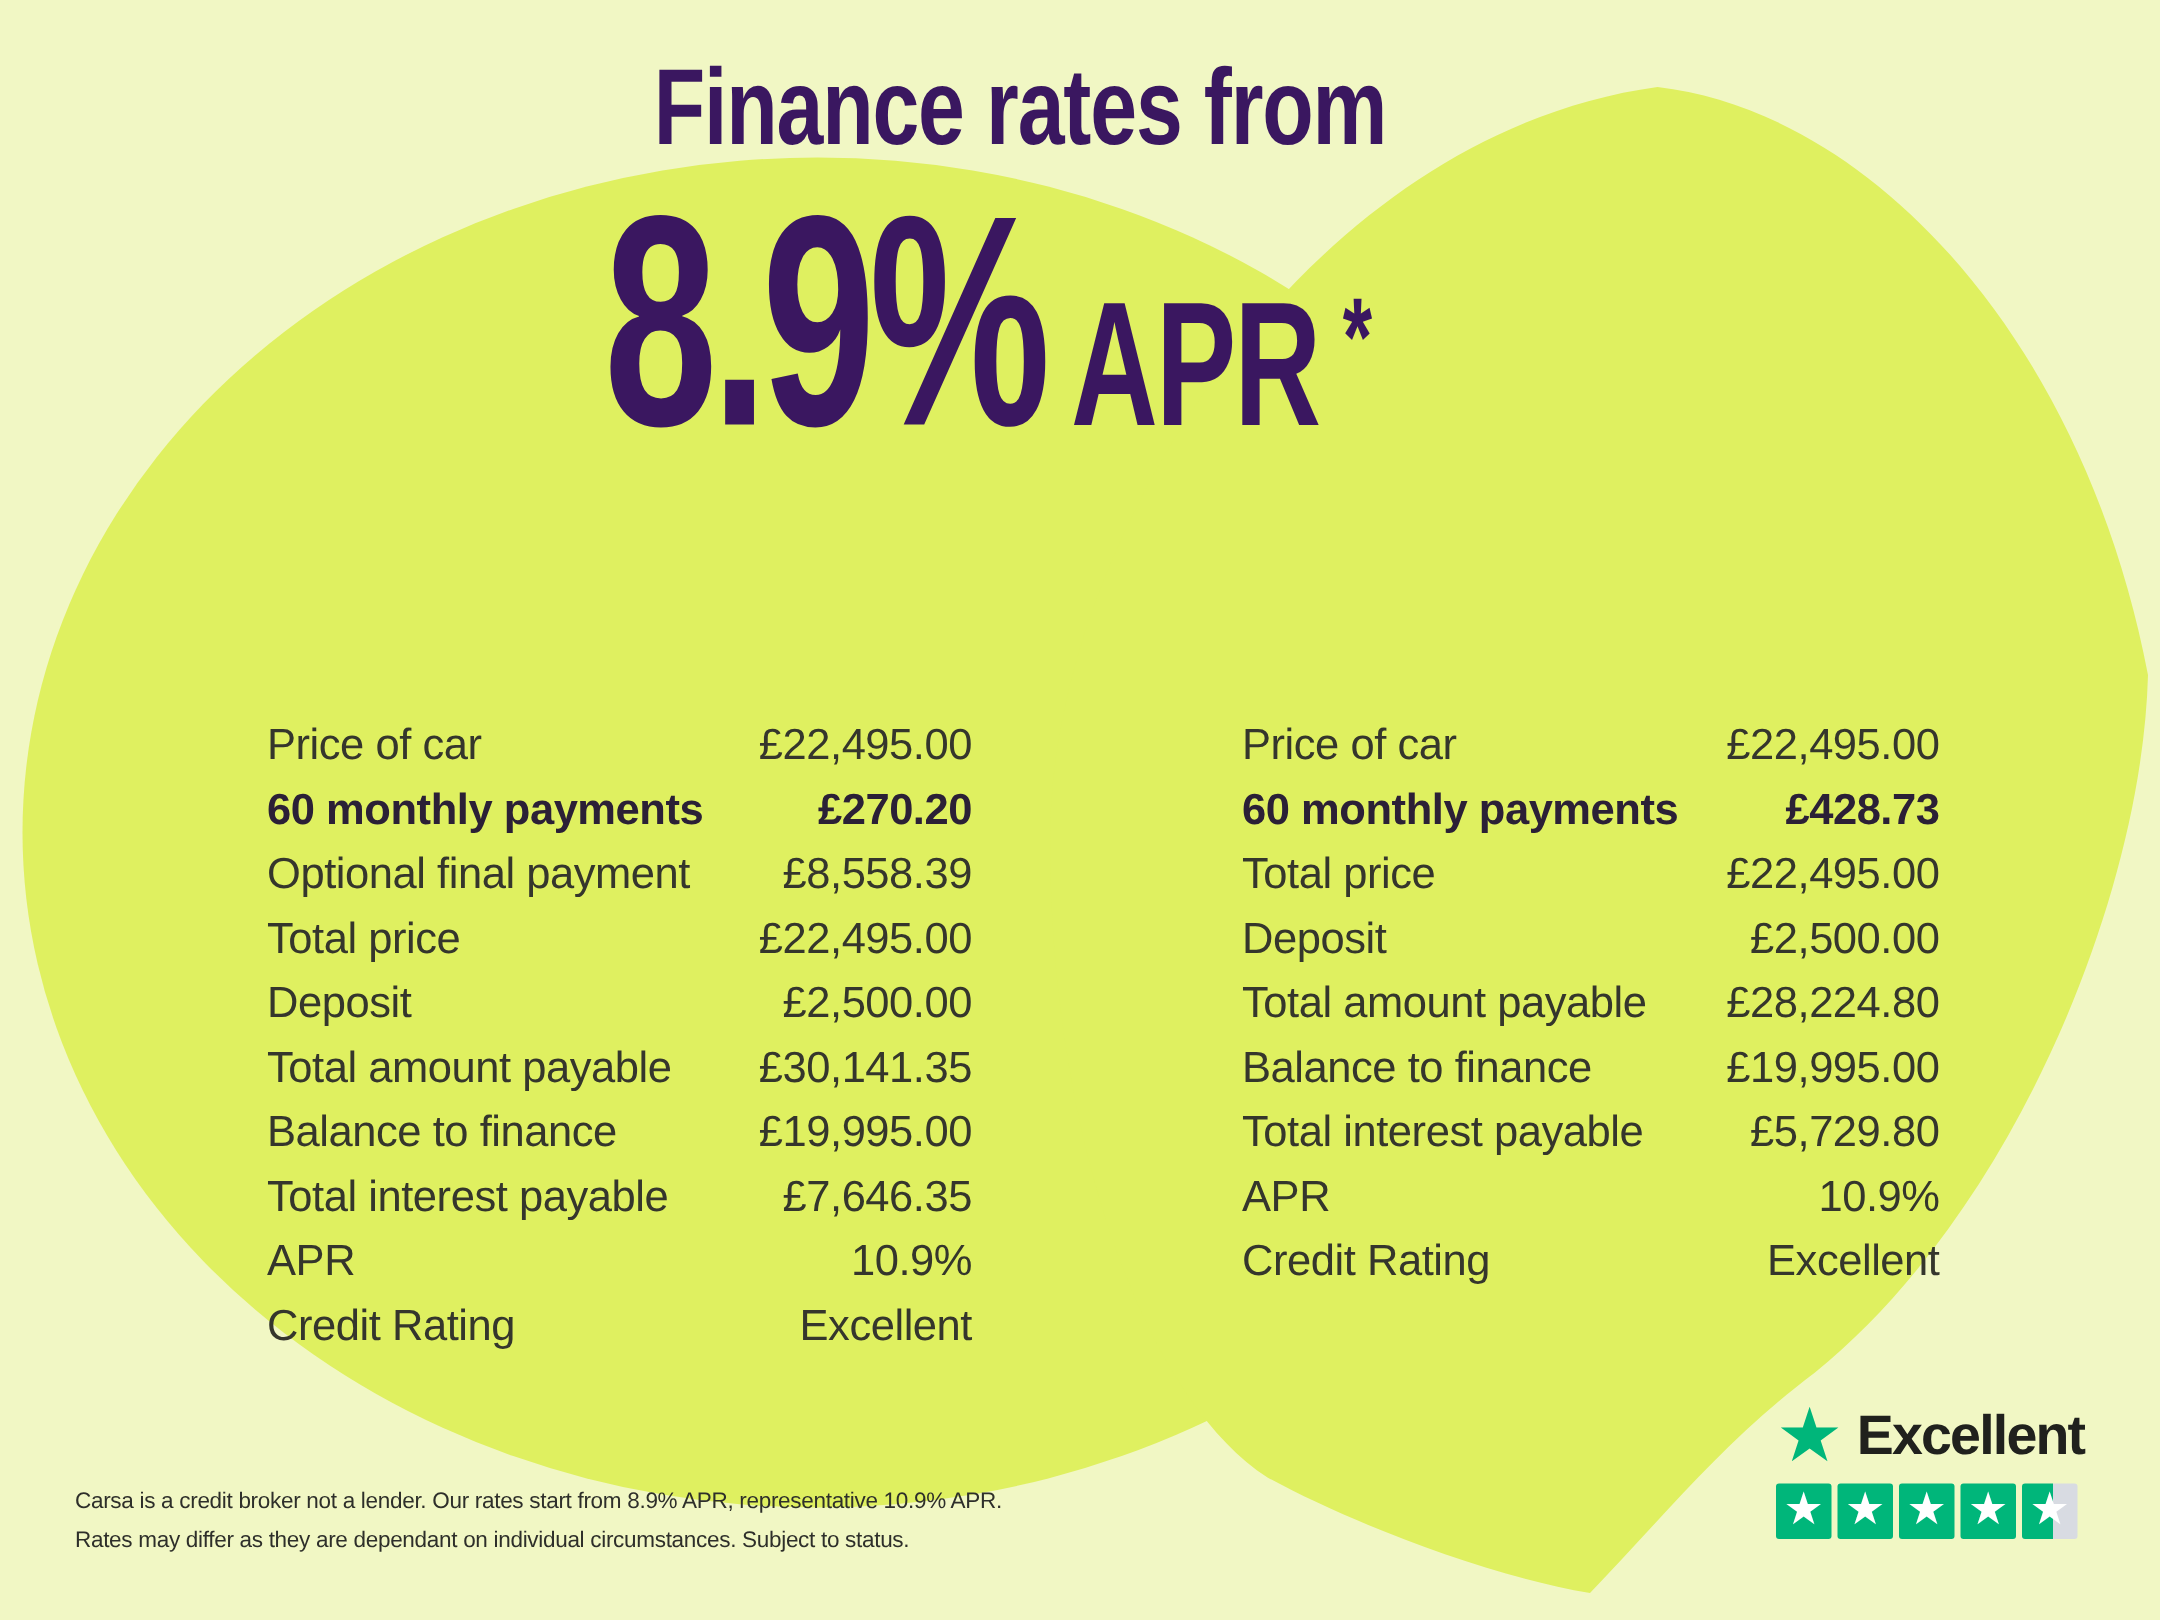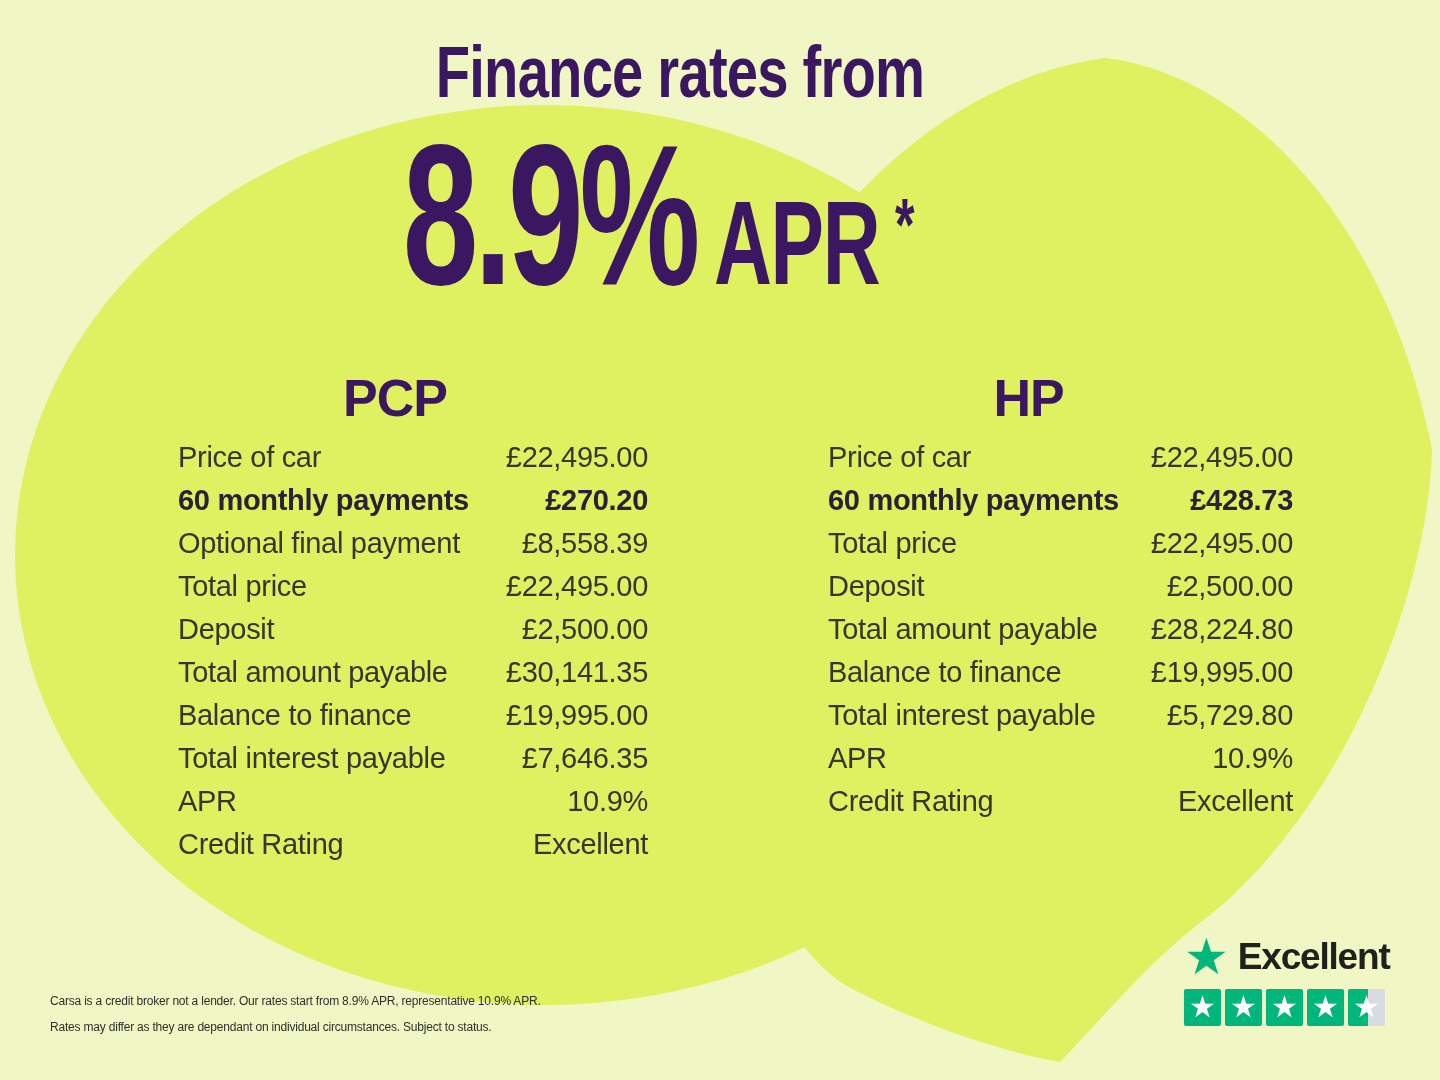--- a/index.html
+++ b/index.html
@@ -78,21 +78,21 @@
     letter-spacing: -1px;
     color: #3a1760;
     line-height: 1;
   }
   .colhead.pcp { left: 160px; width: 470px; }
   .colhead.hp  { left: 796px; width: 465px; }
 
   
   .ftable {
     position: absolute;
-    top: 436px;
+    top: 476px;
     text-align: center;
   }
   .ftable.pcp { left: 178px; width: 470px; }
   .ftable.hp  { left: 828px; width: 465px; }
   .trow {
     display: flex;
     justify-content: space-between;
     align-items: baseline;
     height: 43px;
     line-height: 43px;
@@ -112,21 +112,21 @@
   .trow.bold .tlabel, .trow.bold .tvalue {
     font-weight: 700;
     color: #2b2036;
   }
 
   
   .disclaimer {
     position: absolute;
     left: 50px; top: 988px;
     width: 780px;
-    font-size: 12px;
+    font-size: 15px;
     line-height: 26px;
     letter-spacing: -0.2px;
     color: #2e2f2a;
   }
   .tp {
     position: absolute;
     left: 1184px; top: 932px;
   }
   .tp-top {
     display: flex;
@@ -187,22 +187,20 @@
   <div class="title">Finance rates from</div>
 
   <div class="rate-wrap">
     <span class="rate-big">8.9%</span>
     <span class="rate-unit-wrap">
       <span class="rate-unit">APR</span>
       <span class="rate-ast">*</span>
     </span>
   </div>
 
-  <div class="colhead pcp">PCP</div>
-  <div class="colhead hp">HP</div>
 
   <div class="ftable pcp">
       <div class="trow">
         <span class="tlabel">Price of car</span>
         <span class="tvalue">£22,495.00</span>
       </div>
       <div class="trow bold">
         <span class="tlabel">60 monthly payments</span>
         <span class="tvalue">£270.20</span>
       </div>

